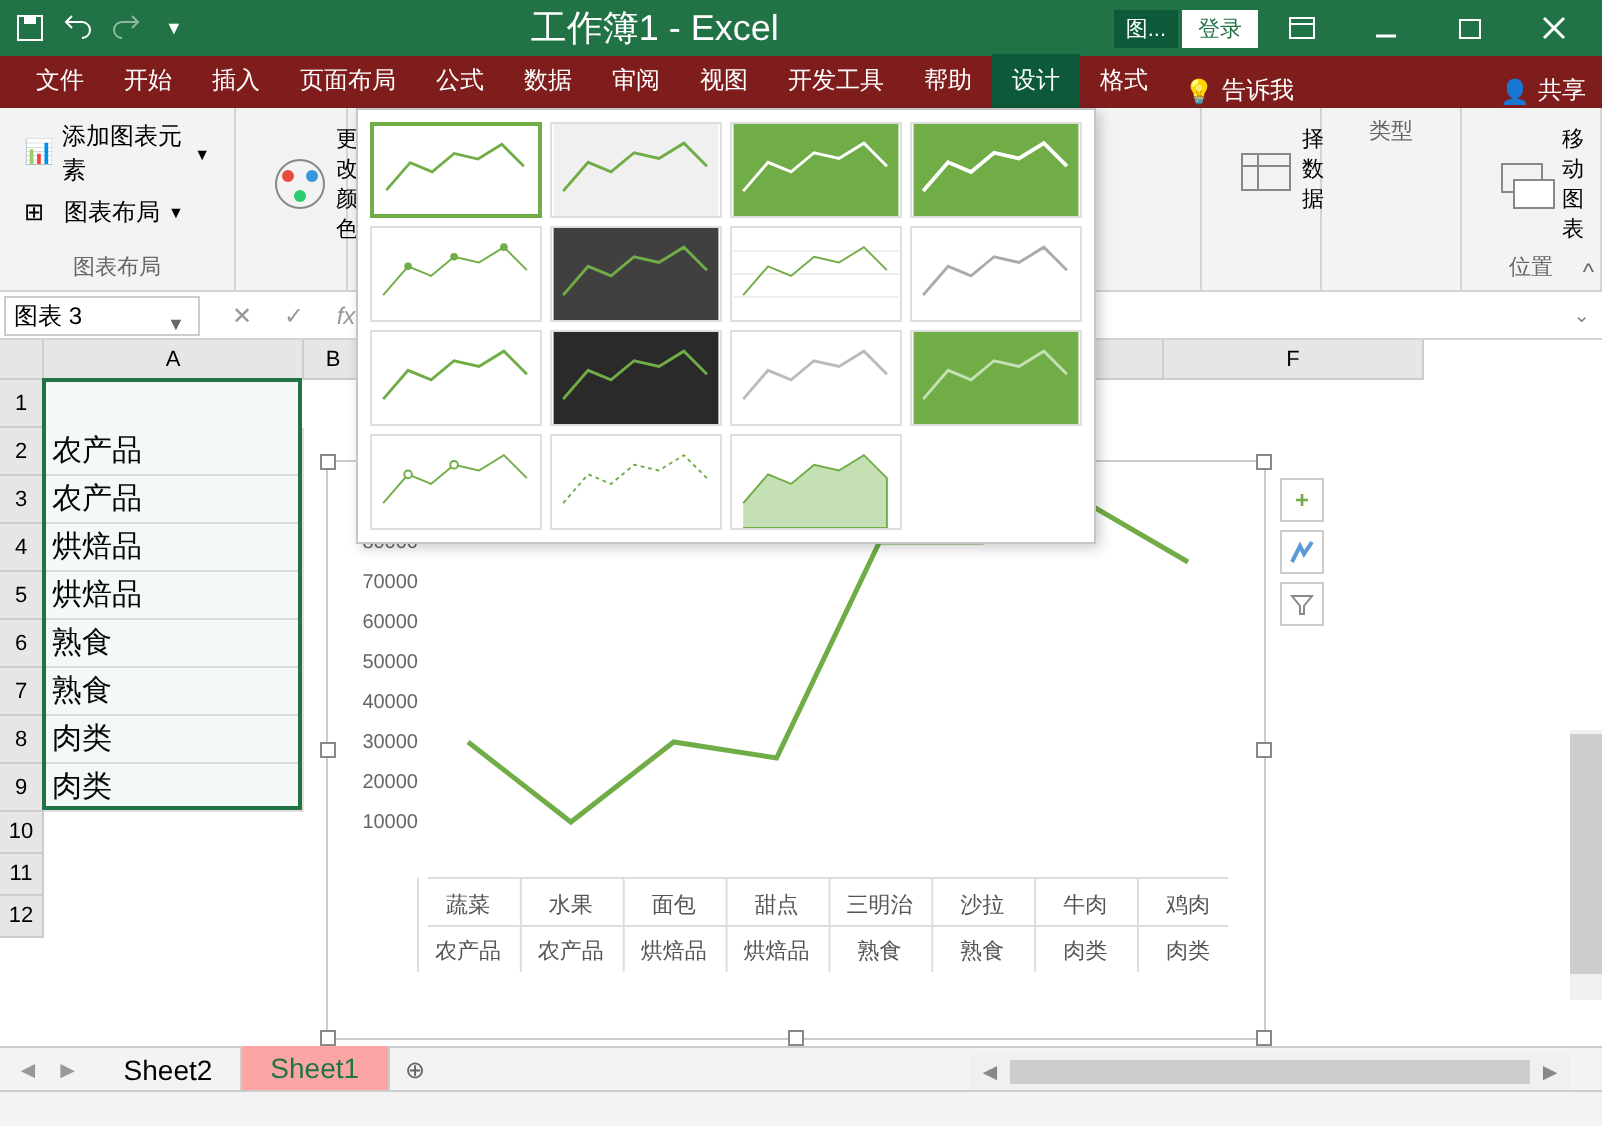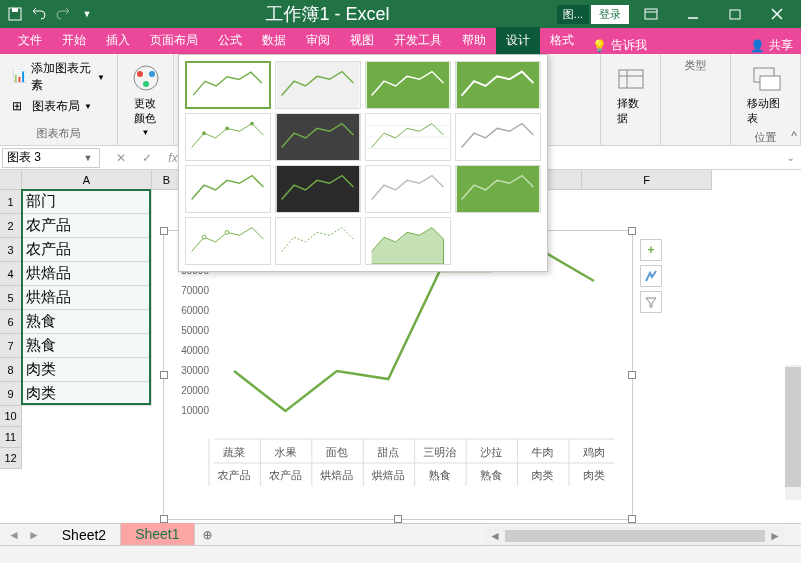--- a/index.html
+++ b/index.html
@@ -7,41 +7,41 @@
 
 .titlebar { background: #217346; height: 28px; display: flex; align-items: center; color: #fff; padding: 0 4px; }
 .qat { display: flex; gap: 2px; align-items: center; }
 .qat-btn { width: 22px; height: 22px; display: flex; align-items: center; justify-content: center; cursor: pointer; }
 .title-center { flex: 1; text-align: center; font-size: 18px; }
 .title-right { display: flex; gap: 2px; align-items: center; }
 .title-btn { width: 40px; height: 28px; display: flex; align-items: center; justify-content: center; cursor: pointer; }
 .badge { background: #0c5a3a; padding: 2px 6px; font-size: 11px; }
 .login-btn { background: #fff; color: #217346; padding: 2px 8px; font-size: 11px; }
 
-.ribbon-tabs { background: #ec4899; height: 26px; display: flex; align-items: flex-end; color: #fff; padding-left: 8px; }
+.ribbon-tabs { background: #7f1d1d; height: 26px; display: flex; align-items: flex-end; color: #fff; padding-left: 8px; }
 .tab { padding: 5px 10px; cursor: pointer; font-size: 12px; }
 .tab.active { background: #f3f3f3; color: #217346; }
 .tab.green { background: #0c5a3a; }
 .tell-me { margin-left: 8px; display: flex; align-items: center; gap: 4px; }
 
 .ribbon { background: #f3f3f3; height: 92px; display: flex; border-bottom: 1px solid #d4d4d4; position: relative; }
 .ribbon-group { border-right: 1px solid #d4d4d4; padding: 4px 8px; display: flex; flex-direction: column; justify-content: space-between; }
 .group-label { text-align: center; font-size: 11px; color: #666; }
 .ribbon-btn { display: flex; align-items: center; gap: 4px; padding: 2px 4px; cursor: pointer; font-size: 12px; }
-.ribbon-btn-v { display: flex; flex-direction: column; align-items: center; gap: 2px; padding: 4px 8px; cursor: pointer; font-size: 11px; }
+.ribbon-btn-v { display: flex; flex-direction: row; align-items: center; gap: 2px; padding: 4px 8px; cursor: pointer; font-size: 11px; }
 .ribbon-icon { width: 16px; height: 16px; display: inline-block; }
 .ribbon-icon-lg { width: 32px; height: 32px; display: inline-block; }
 
 .style-gallery { position: absolute; top: 0; left: 178px; background: #fff; border: 1px solid #c6c6c6; box-shadow: 2px 2px 6px rgba(0,0,0,0.2); padding: 6px; z-index: 100; display: grid; grid-template-columns: repeat(4, 86px); gap: 4px; }
 .style-thumb { width: 86px; height: 48px; border: 1px solid #ddd; cursor: pointer; background: #fff; position: relative; overflow: hidden; }
 .style-thumb.selected { border: 2px solid #70ad47; }
 .style-thumb svg { width: 100%; height: 100%; }
 
 .namebox-row { height: 24px; display: flex; border-bottom: 1px solid #d4d4d4; align-items: center; }
-.namebox { width: 98px; border: 1px solid #ccc; height: 20px; display: flex; align-items: center; padding: 0 4px; margin-left: 2px; }
+.namebox { width: 98px; border: 1px solid #ccc; height: 20px; display: flex; align-items: flex-end; padding: 0 4px; margin-left: 2px; }
 .namebox-dd { width: 14px; text-align: center; color: #666; cursor: pointer; }
 .fx-btns { display: flex; margin-left: 12px; gap: 8px; color: #999; }
 .fx-btn { cursor: pointer; width: 18px; text-align: center; }
 
 .grid-area { display: flex; height: 370px; position: relative; }
 .row-headers { width: 22px; background: #e6e6e6; }
 .corner { height: 20px; border-bottom: 1px solid #ccc; border-right: 1px solid #ccc; background: #e6e6e6; }
 .row-h { height: 21px; border-bottom: 1px solid #ccc; border-right: 1px solid #ccc; text-align: center; font-size: 11px; display: flex; align-items: center; justify-content: center; cursor: pointer; }
 .row-h.tall { height: 24px; }
 .col-headers { display: flex; height: 20px; }
@@ -299,21 +299,20 @@
           <div class="row-h tall">5</div>
           <div class="row-h tall">6</div>
           <div class="row-h tall">7</div>
           <div class="row-h tall">8</div>
           <div class="row-h tall">9</div>
           <div class="row-h">10</div>
           <div class="row-h">11</div>
           <div class="row-h">12</div>
         </div>
       <div class="cells" id="cells" style="flex:1">
-          <div class="cell" style="left: 0px; top: 0px; width: 130px; height: 24px;">部门</div>
           <div class="cell" style="left: 0px; top: 24px; width: 130px; height: 24px;">农产品</div>
           <div class="cell" style="left: 0px; top: 48px; width: 130px; height: 24px;">农产品</div>
           <div class="cell" style="left: 0px; top: 72px; width: 130px; height: 24px;">烘焙品</div>
           <div class="cell" style="left: 0px; top: 96px; width: 130px; height: 24px;">烘焙品</div>
           <div class="cell" style="left: 0px; top: 120px; width: 130px; height: 24px;">熟食</div>
           <div class="cell" style="left: 0px; top: 144px; width: 130px; height: 24px;">熟食</div>
           <div class="cell" style="left: 0px; top: 168px; width: 130px; height: 24px;">肉类</div>
           <div class="cell" style="left: 0px; top: 192px; width: 130px; height: 24px;">肉类</div>
           <div class="selected-range" style="left: -1px; top: -1px; width: 130px; height: 216px;"></div>
         </div>

